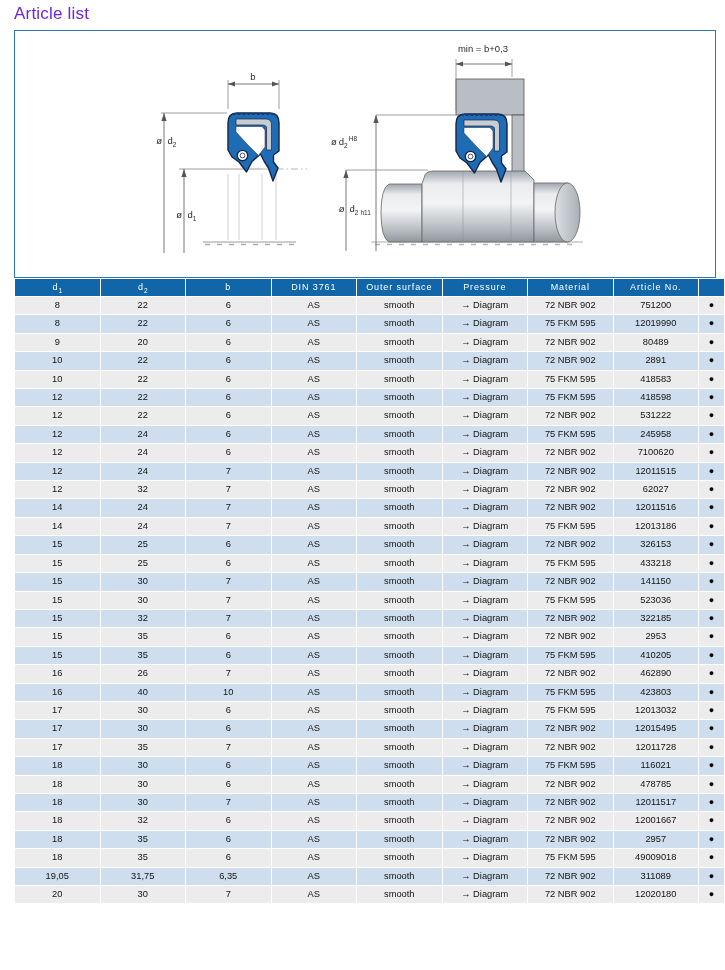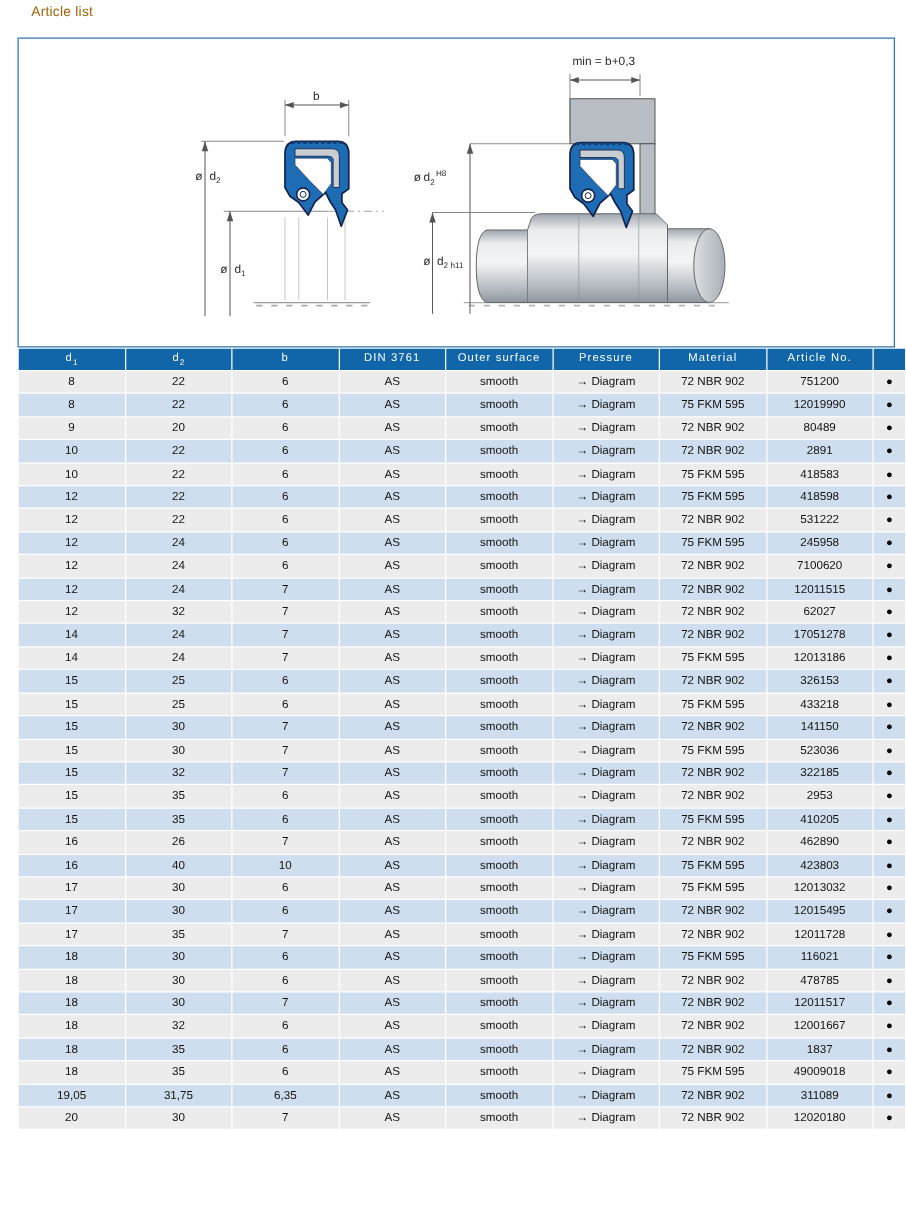--- a/index.html
+++ b/index.html
@@ -2,22 +2,22 @@
 <html><head>
 <meta charset="utf-8">
 <style>
   html,body{margin:0;padding:0;}
   body{
     width:725px;height:970px;position:relative;background:#ffffff;
     font-family:"Liberation Sans","DejaVu Sans",sans-serif;
     -webkit-font-smoothing:antialiased;
   }
   .page-title{
-    position:absolute;left:25px;top:4px;
-    font-size:11px;color:#a16207;letter-spacing:.2px;
+    position:absolute;left:14px;top:4px;
+    font-size:17px;color:#6d28d9;letter-spacing:.2px;
   }
   .diagram-box{
     position:absolute;left:14px;top:30px;width:700px;height:246px;
     border:1px solid #2e77ad;background:#ffffff;
   }
   .diagram-box svg{display:block;}
   svg text{fill:#2b2b2b;font-family:"Liberation Sans","DejaVu Sans",sans-serif;font-size:9.5px;}
   table.articles{
     position:absolute;left:14px;top:278px;width:711px;
     table-layout:fixed;border-collapse:separate;border-spacing:1px;
@@ -295,21 +295,21 @@
   </tr>
 
   <tr>
     <td class="v">14</td>
     <td class="v">24</td>
     <td class="v">7</td>
     <td class="v">AS</td>
     <td class="v">smooth</td>
     <td class="v">→ Diagram</td>
     <td class="v">72 NBR 902</td>
-    <td class="v">17051278</td>
+    <td class="v">12011516</td>
     <td class="dotcell"><span class="dot">●</span></td>
   </tr>
 
   <tr>
     <td class="v">14</td>
     <td class="v">24</td>
     <td class="v">7</td>
     <td class="v">AS</td>
     <td class="v">smooth</td>
     <td class="v">→ Diagram</td>
@@ -511,21 +511,21 @@
   </tr>
 
   <tr>
     <td class="v">18</td>
     <td class="v">35</td>
     <td class="v">6</td>
     <td class="v">AS</td>
     <td class="v">smooth</td>
     <td class="v">→ Diagram</td>
     <td class="v">72 NBR 902</td>
-    <td class="v">1837</td>
+    <td class="v">2957</td>
     <td class="dotcell"><span class="dot">●</span></td>
   </tr>
 
   <tr>
     <td class="v">18</td>
     <td class="v">35</td>
     <td class="v">6</td>
     <td class="v">AS</td>
     <td class="v">smooth</td>
     <td class="v">→ Diagram</td>

